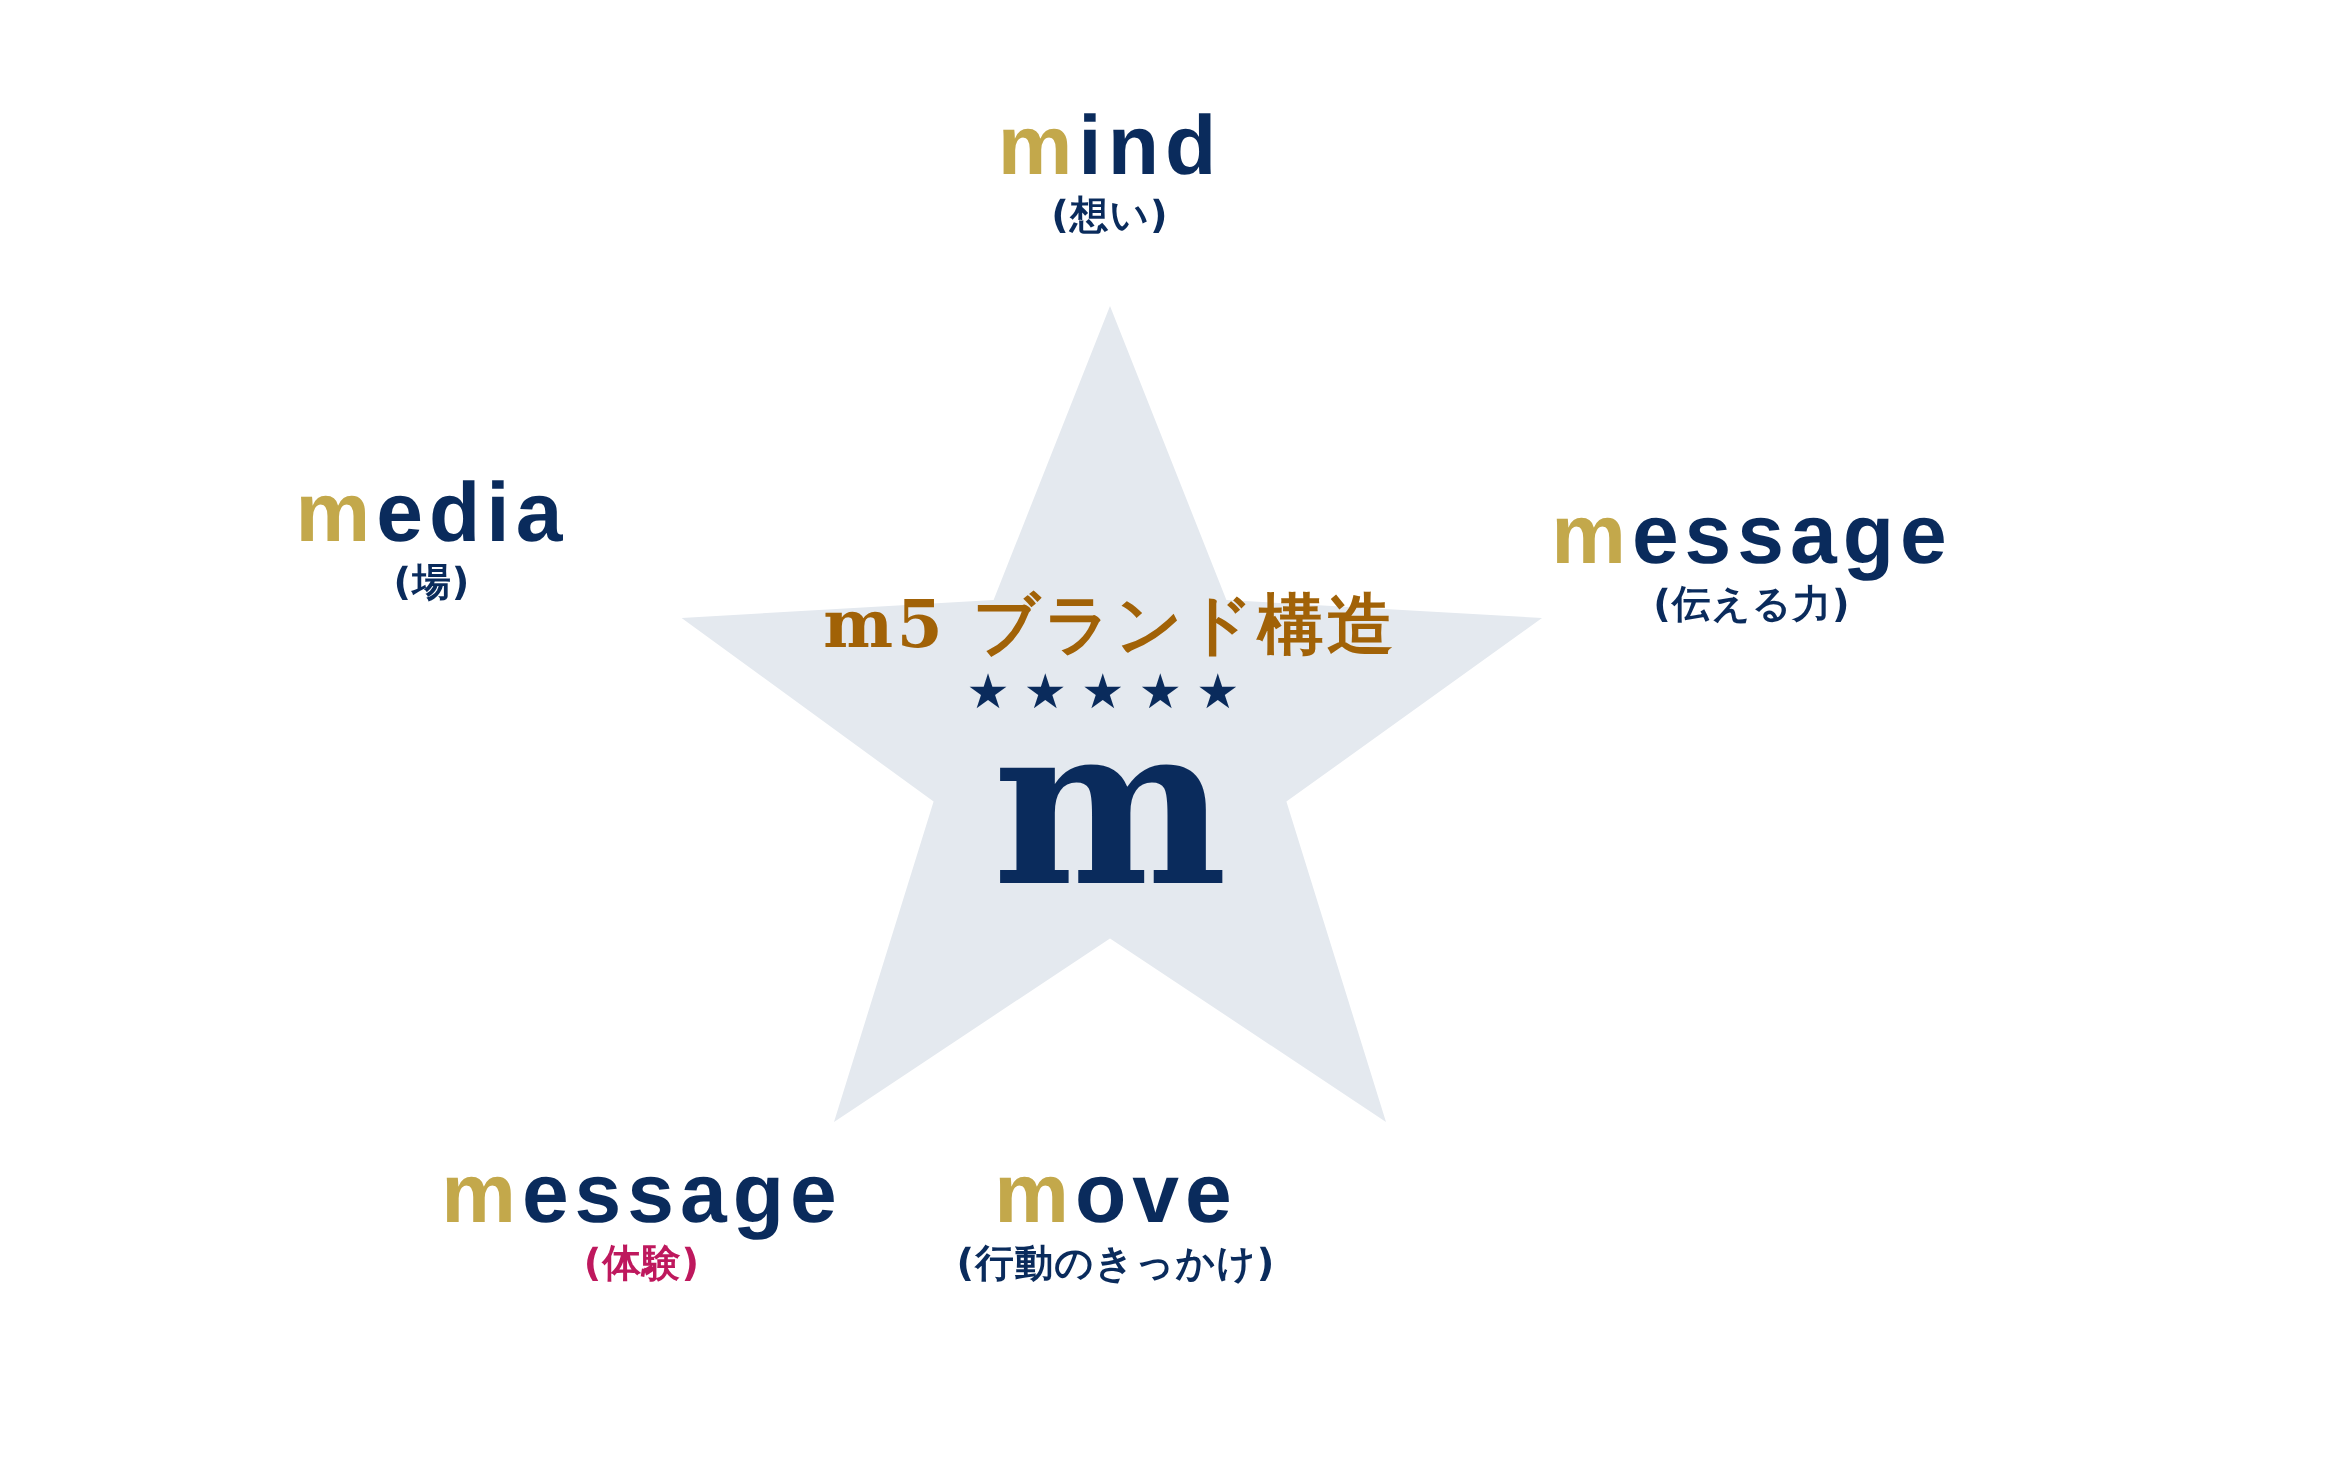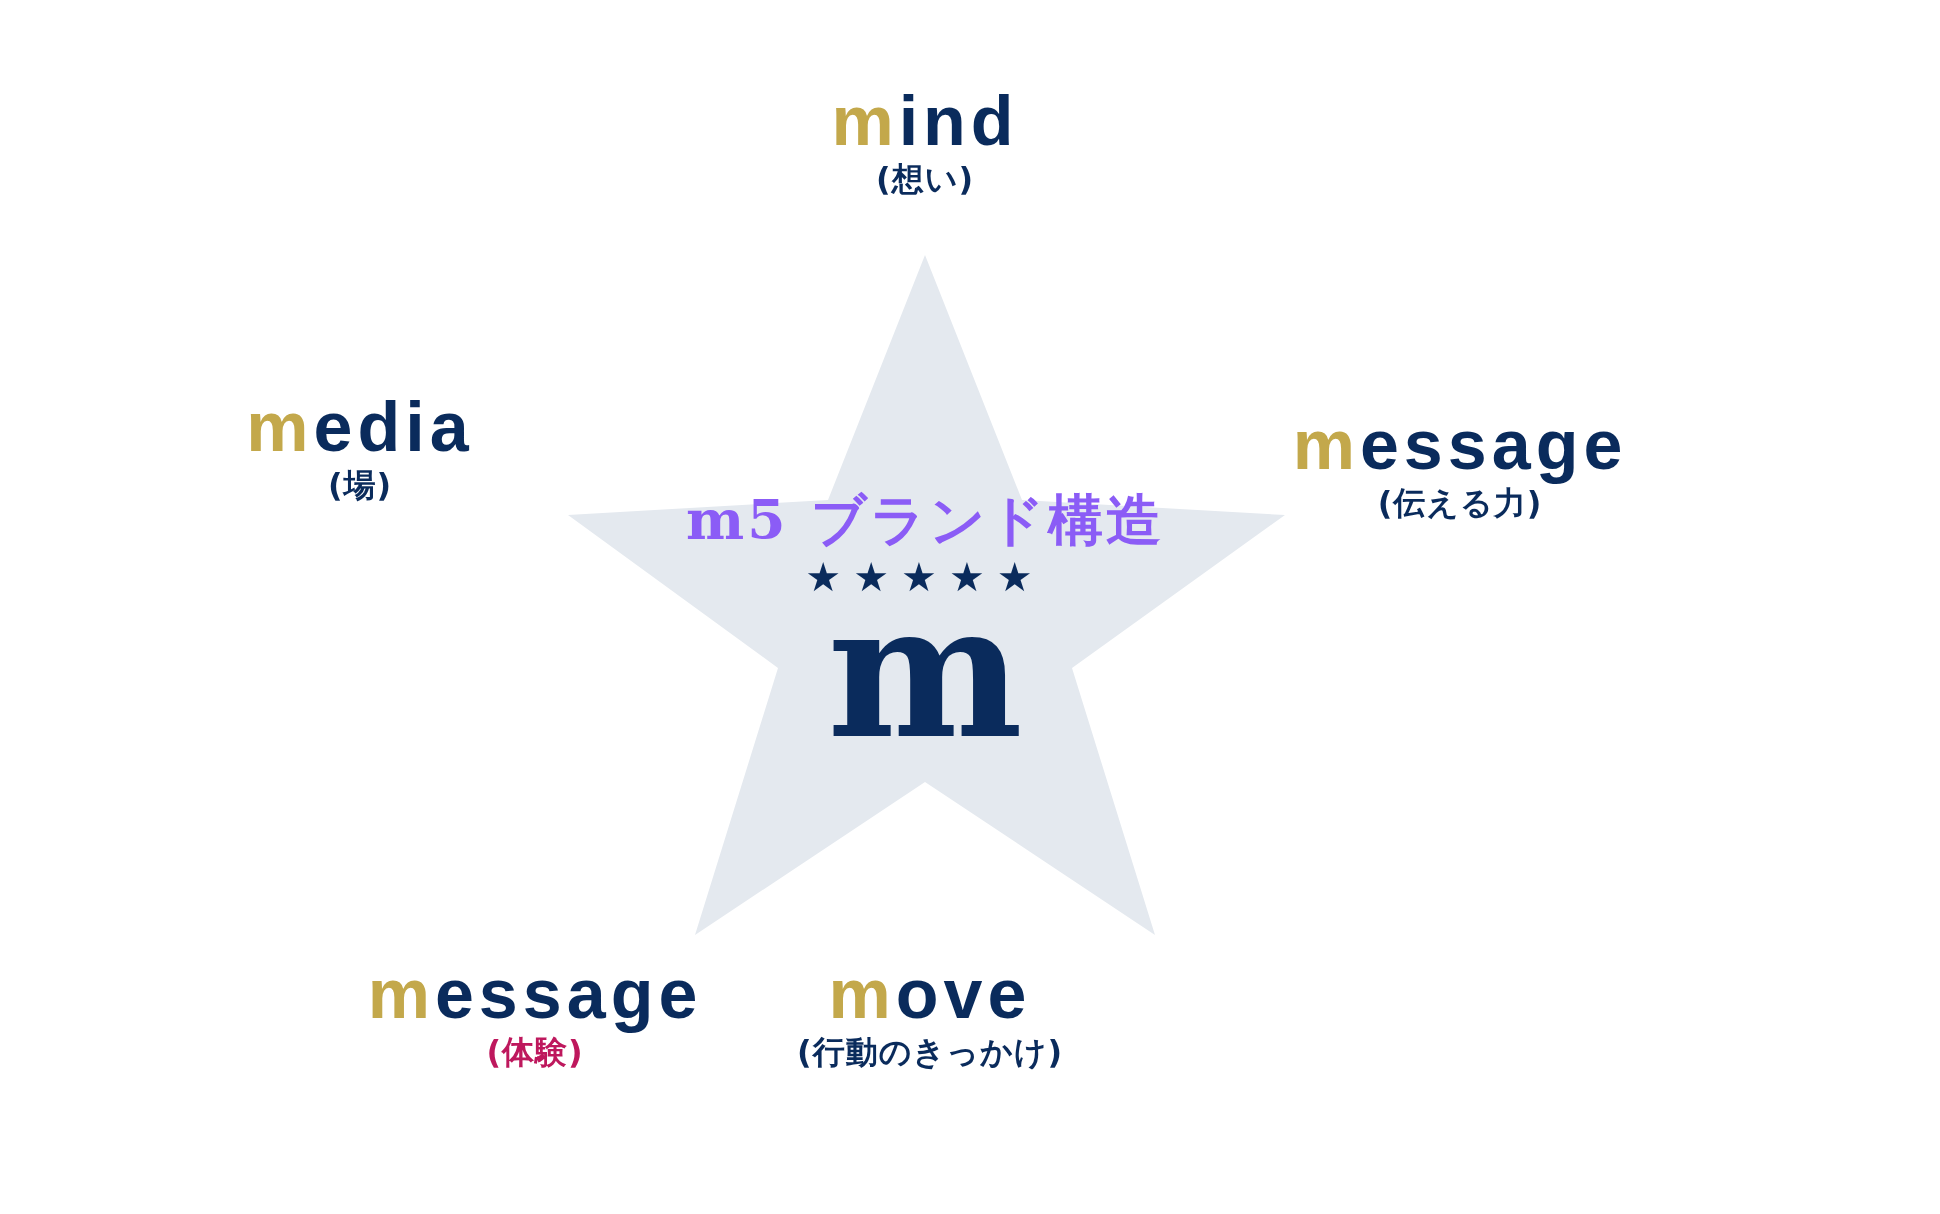--- a/index.html
+++ b/index.html
@@ -98,21 +98,21 @@
 </head>
 <body>
 
 <div id="stage" style="width: 1940px; height: 1214px; background: rgb(255, 255, 255);">
 
   <svg id="star-graphic" viewBox="0 0 1940 1214">
     <polygon id="star-polygon" points="925,255 1022,500 1285,515 1072,668 1155,935 925,782 695,935 778,668 568,515 828,500" fill="#e4e9ef"></polygon>
   </svg>
 
   <div id="center-block">
-    <div id="center-heading" style="color: #8b5cf6;">m5 ブランド構造</div>
+    <div id="center-heading" style="color: #a16207;">m5 ブランド構造</div>
     <div id="center-stars" style="color: rgb(10, 43, 92);">★★★★★</div>
     <div id="brand-mark" style="color: rgb(10, 43, 92);">m</div>
   </div>
 
   <div class="pillar" id="pillar-mind">
     <div class="pillar-en" style="color: rgb(10, 43, 92);">
       <span class="lead" style="color: rgb(195, 168, 75);">m</span><span>ind</span>
     </div>
     <div class="pillar-ja" style="color: rgb(10, 43, 92);">(想い)</div>
   </div>

